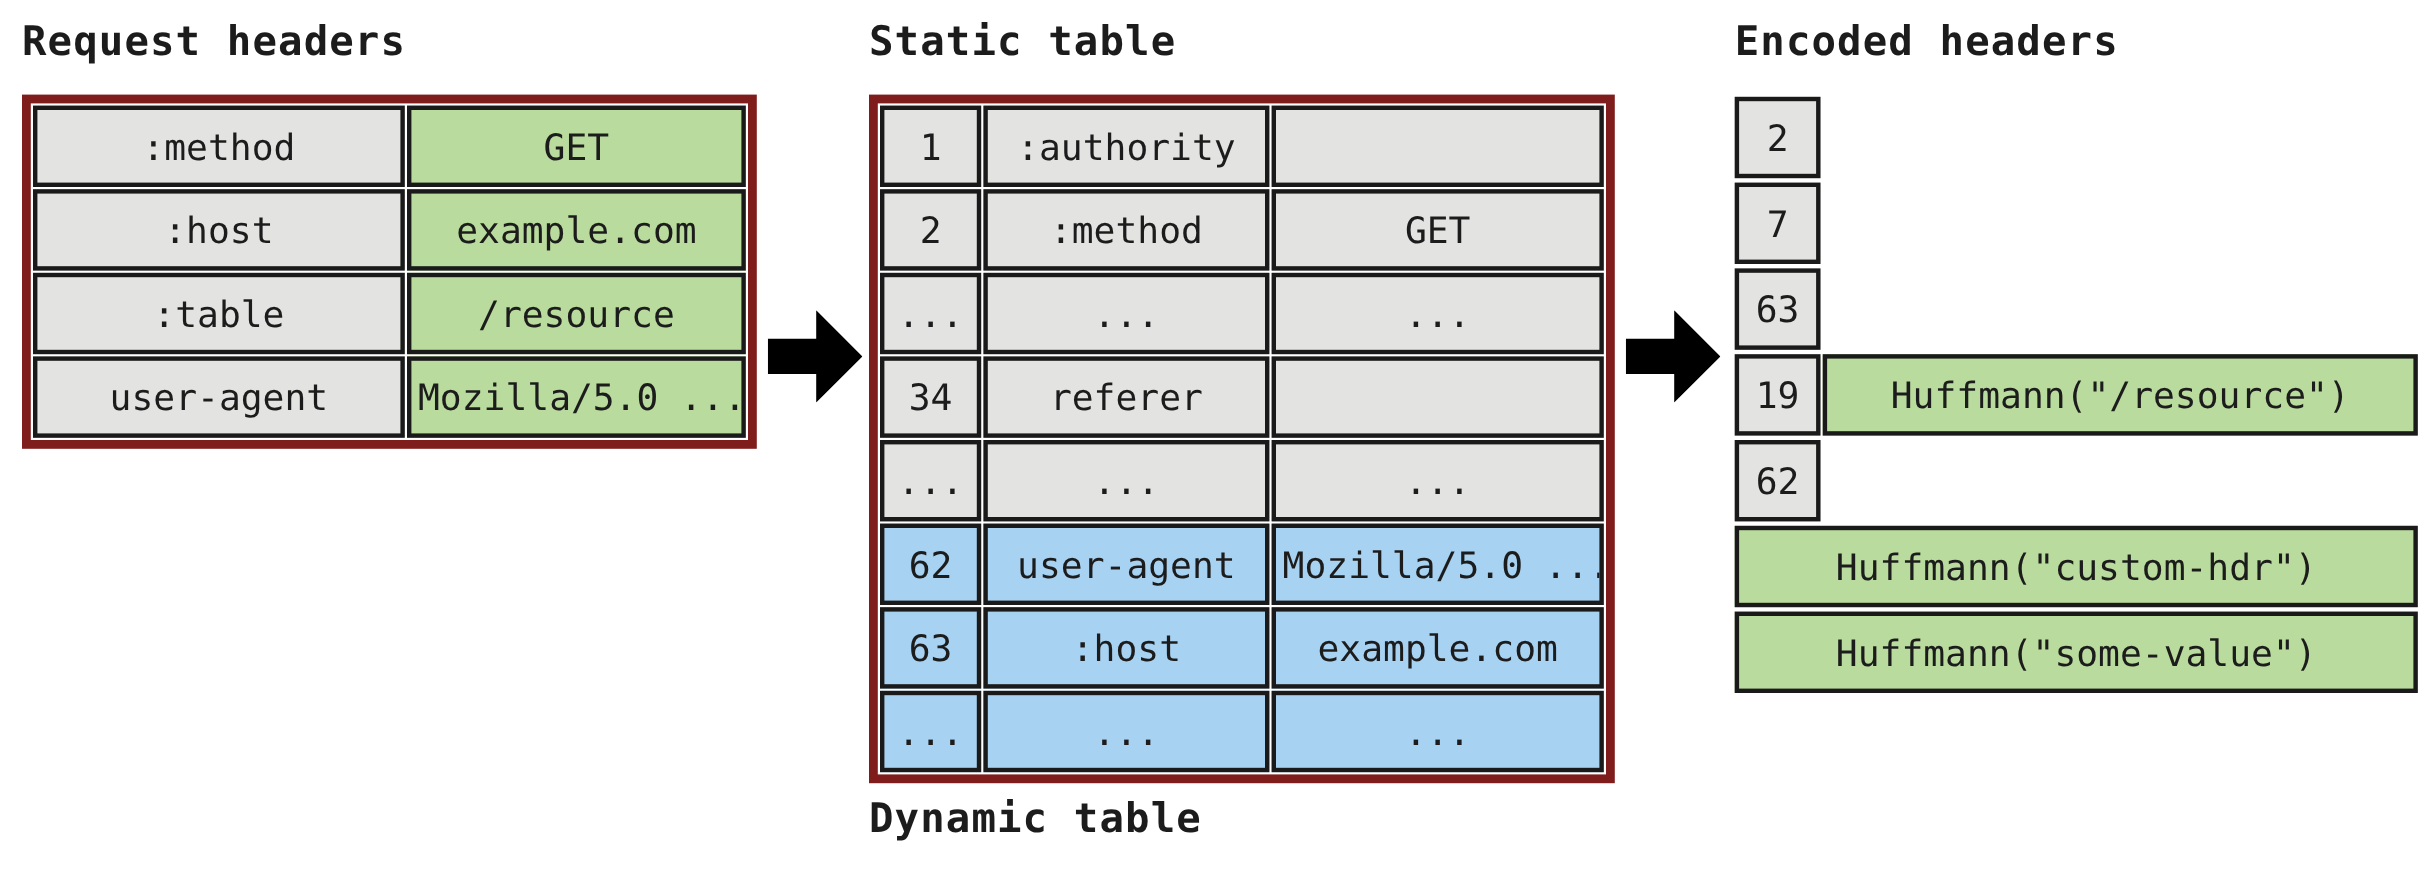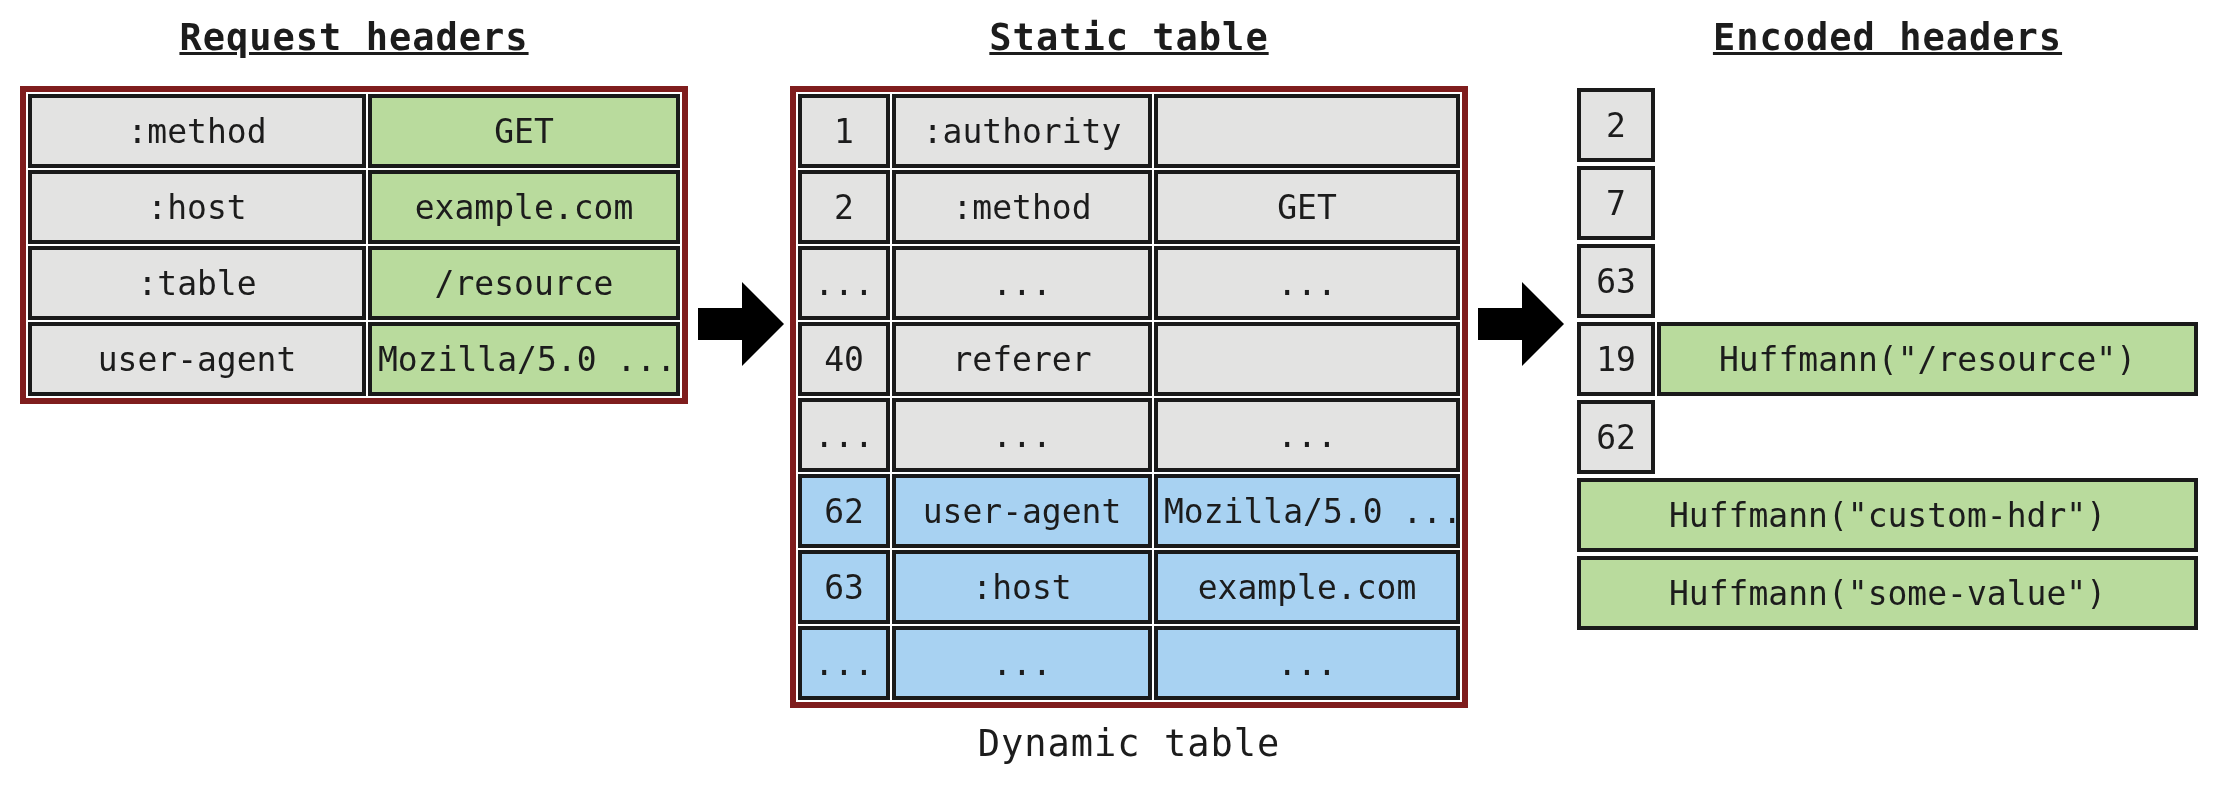--- a/index.html
+++ b/index.html
@@ -4,32 +4,32 @@
 <style>
   html,body{margin:0;padding:0;}
   body{
     width:2214px;height:796px;position:relative;overflow:hidden;
     background:#ffffff;
     font-family:"DejaVu Sans Mono","Liberation Mono",monospace;
     color:#1c1c1c;
   }
   .title{
     position:absolute;top:16px;font-size:37px;font-weight:bold;
-    text-align:center;letter-spacing:1px;white-space:nowrap;text-decoration:underline;
+    text-align:left;letter-spacing:1px;white-space:nowrap;
   }
   .title.request{left:20px;width:668px;}
   .title.static{left:790px;width:678px;}
   .title.encoded{left:1577px;width:621px;}
   .footer-label{
     position:absolute;top:722px;left:790px;width:678px;
-    font-size:37px;font-weight:normal;text-align:center;letter-spacing:1px;
+    font-size:37px;font-weight:bold;letter-spacing:1px;
   }
   table.hdr-table{
     position:absolute;border-collapse:separate;border-spacing:2px;
-    border:6px solid #7f1d1d;background:#ffffff;table-layout:fixed;
+    border:8px solid #7f1d1d;background:#ffffff;table-layout:fixed;
   }
   table.hdr-table td{
     border:4px solid #1a1a1a;height:66px;vertical-align:middle;
     text-align:center;font-size:33px;overflow:hidden;white-space:nowrap;
     padding:0 6px;
   }
   #request-table{left:20px;top:86px;width:668px;}
   #request-table td.name{background:#e3e3e2;width:318px;}
   #request-table td.value{background:#b9db9d;}
   #static-table{left:790px;top:86px;width:678px;}
@@ -91,21 +91,21 @@
         <td class="idx">2</td>
         <td class="name">:method</td>
         <td class="value">GET</td>
       </tr>
       <tr class="static">
         <td class="idx">...</td>
         <td class="name">...</td>
         <td class="value">...</td>
       </tr>
       <tr class="static">
-        <td class="idx">40</td>
+        <td class="idx">34</td>
         <td class="name">referer</td>
         <td class="value"></td>
       </tr>
       <tr class="static">
         <td class="idx">...</td>
         <td class="name">...</td>
         <td class="value">...</td>
       </tr>
       <tr class="dynamic">
         <td class="idx">62</td>

